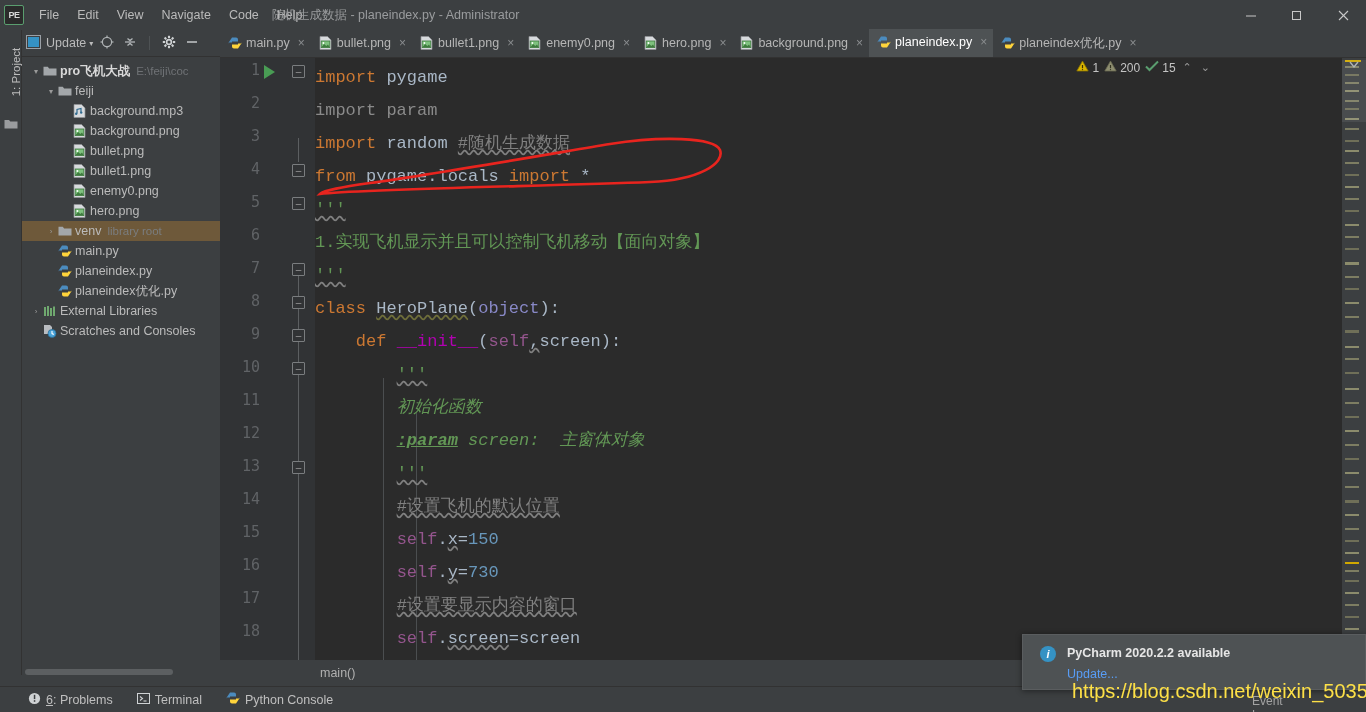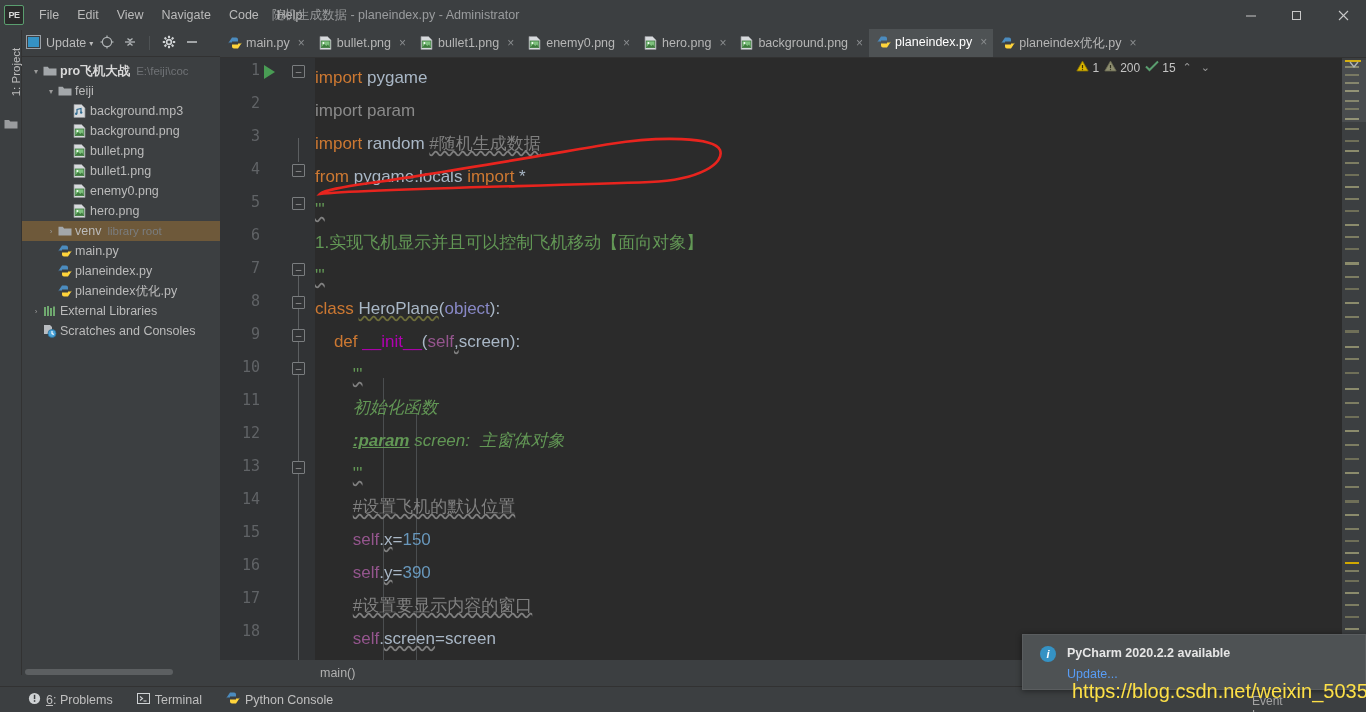--- a/index.html
+++ b/index.html
@@ -78,21 +78,21 @@
   .insp-grp { display:flex; align-items:center; gap:3px;}
   .chev { color:#9a9a9a; font-size:11px; padding:0 2px;}
 
   
   .editor { position:absolute; left:220px; top:58px; width:1122px; height:602px;
      background:#2b2b2b; overflow:hidden;}
   .gutter { position:absolute; left:0; top:0; width:95px; height:602px;
      background:#313335; }
   .lnum { position:absolute; left:12px; width:28px; text-align:right;
      font-family:"DejaVu Sans Mono", monospace; font-size:15px; color:#606366;}
-  .codeline { position:absolute; left:0; font-family:Liberation Sans, sans-serif;
+  .codeline { position:absolute; left:0; font-family:Liberation Mono, monospace;
      font-size:17px; letter-spacing:0px; white-space:pre; line-height:33px;}
   .k  { color:#cc7832; }          
   .id { color:#a9b7c6; }          
   .cm { color:#808080; }          
   .ds { color:#629755; }          
   .dsi{ color:#629755; font-style:italic;}
   .tag{ color:#629755; font-style:italic; font-weight:bold;
         text-decoration:underline;}
   .cls{ color:#a9b7c6; }
   .obj{ color:#8888c6; }
@@ -561,21 +561,21 @@
         <div class="codeline" style="top: 333px; left: 95px;">        <span class="dsi">初始化函数</span></div>
         <div class="lnum" style="top: 366px;">12</div>
         <div class="codeline" style="top: 366px; left: 95px;">        <span class="tag">:param</span> <span class="dsi">screen:  主窗体对象</span></div>
         <div class="lnum" style="top: 399px;">13</div>
         <div class="codeline" style="top: 399px; left: 95px;">        <span class="ds sq">'''</span></div>
         <div class="lnum" style="top: 432px;">14</div>
         <div class="codeline" style="top: 432px; left: 95px;">        <span class="cm sq">#设置飞机的默认位置</span></div>
         <div class="lnum" style="top: 465px;">15</div>
         <div class="codeline" style="top: 465px; left: 95px;">        <span class="slf">self</span><span class="id">.</span><span class="id sq">x</span><span class="id">=</span><span class="num">150</span></div>
         <div class="lnum" style="top: 498px;">16</div>
-        <div class="codeline" style="top: 498px; left: 95px;">        <span class="slf">self</span><span class="id">.</span><span class="id sq">y</span><span class="id">=</span><span class="num">390</span></div>
+        <div class="codeline" style="top: 498px; left: 95px;">        <span class="slf">self</span><span class="id">.</span><span class="id sq">y</span><span class="id">=</span><span class="num">730</span></div>
         <div class="lnum" style="top: 531px;">17</div>
         <div class="codeline" style="top: 531px; left: 95px;">        <span class="cm sq">#设置要显示内容的窗口</span></div>
         <div class="lnum" style="top: 564px;">18</div>
         <div class="codeline" style="top: 564px; left: 95px;">        <span class="slf">self</span><span class="id">.</span><span class="id sq">screen</span><span class="id">=screen</span></div>
       </div>
 
     <svg class="scribble" width="1122" height="602">
       <path d="M100 136 C 140 131, 330 128, 430 124 C 480 122, 505 105, 500 92 C 494 79, 440 78, 390 86 C 330 96, 215 116, 150 125 C 122 129, 104 132, 100 136 Z" fill="none" stroke="#e8241e" stroke-width="2.6" stroke-linecap="round"></path>
     </svg>
   </div>

